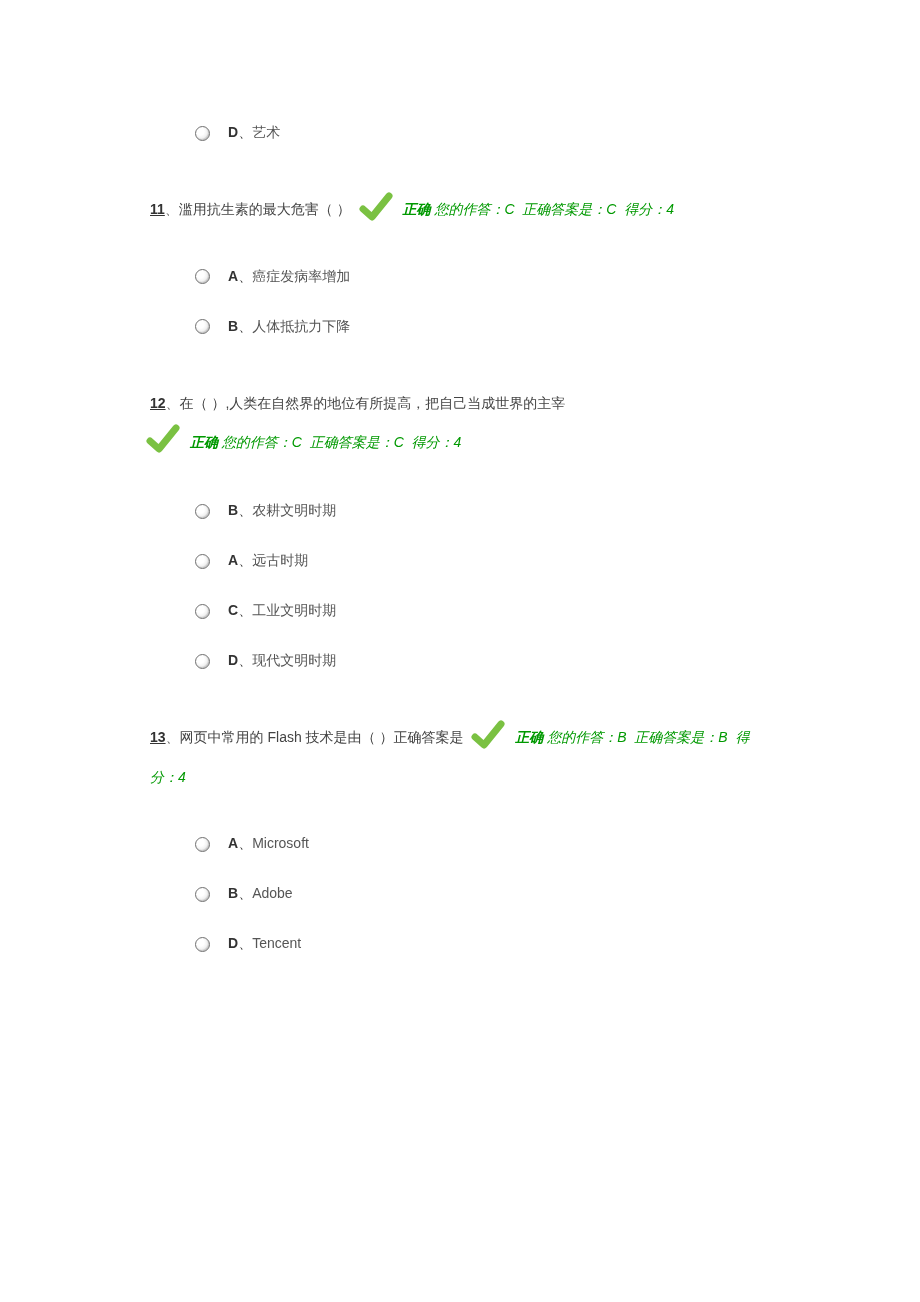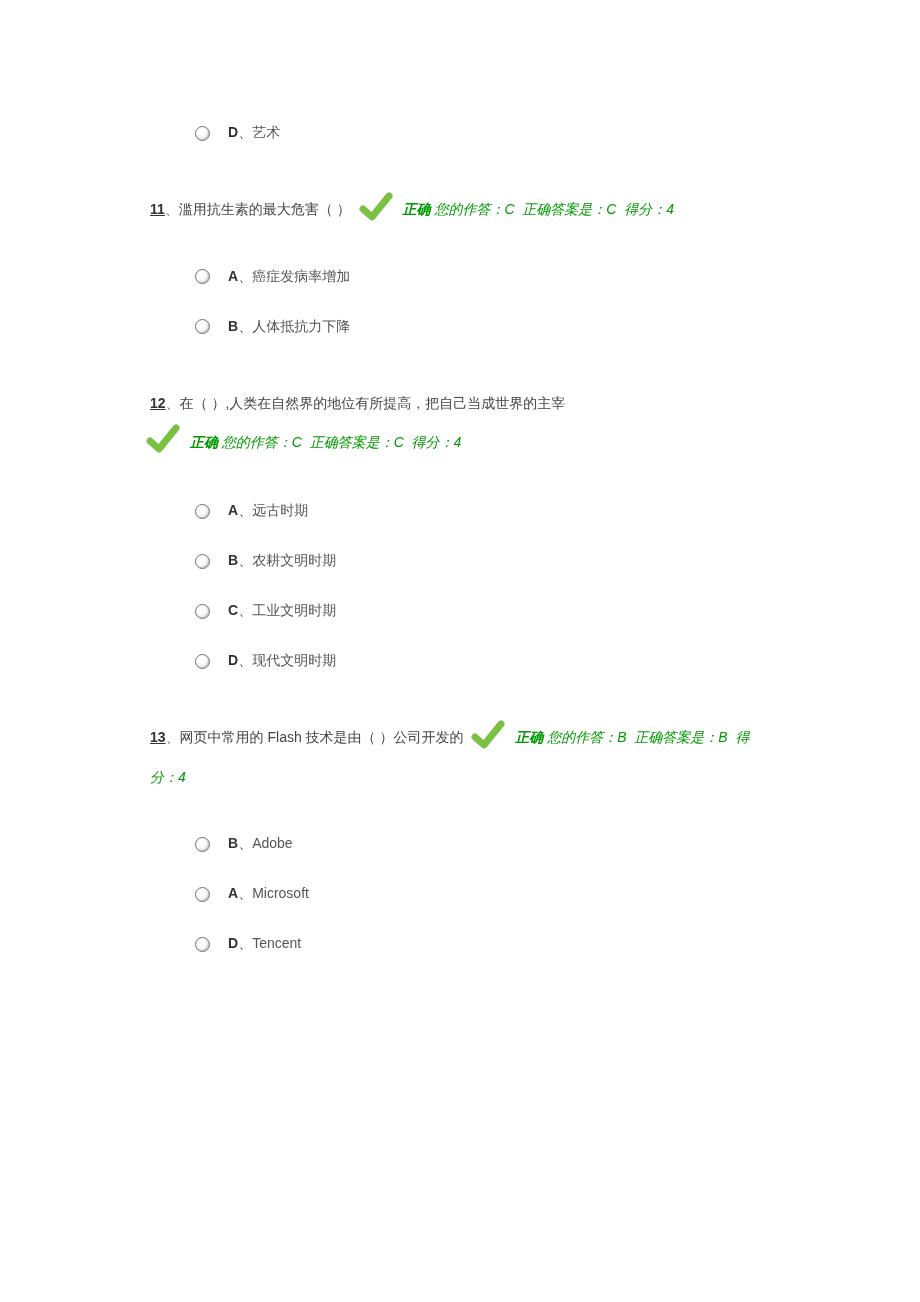--- a/index.html
+++ b/index.html
@@ -133,58 +133,58 @@
     <span class="correct-word">正确</span>
     <span class="green-italic">
       <span>您的作答：</span><span>C</span>&nbsp;
       <span>正确答案是：</span><span>C</span>&nbsp;
       <span>得分：</span><span>4</span>
     </span>
   </div>
   <div class="options">
     <div class="option-row">
       <span class="radio"></span>
-      <span><span class="opt-letter">A</span><span class="opt-sep">、</span><span class="opt-text">远古时期</span></span>
+      <span><span class="opt-letter">B</span><span class="opt-sep">、</span><span class="opt-text">农耕文明时期</span></span>
     </div>
     <div class="option-row">
       <span class="radio"></span>
-      <span><span class="opt-letter">B</span><span class="opt-sep">、</span><span class="opt-text">农耕文明时期</span></span>
+      <span><span class="opt-letter">A</span><span class="opt-sep">、</span><span class="opt-text">远古时期</span></span>
     </div>
     <div class="option-row">
       <span class="radio"></span>
       <span><span class="opt-letter">C</span><span class="opt-sep">、</span><span class="opt-text">工业文明时期</span></span>
     </div>
     <div class="option-row">
       <span class="radio"></span>
       <span><span class="opt-letter">D</span><span class="opt-sep">、</span><span class="opt-text">现代文明时期</span></span>
     </div>
   </div>
 
   <div class="question">
-    <span class="qnum">13</span><span class="qsep">、</span><span class="qstem">网页中常用的 Flash 技术是由（ ）公司开发的</span>
+    <span class="qnum">13</span><span class="qsep">、</span><span class="qstem">网页中常用的 Flash 技术是由（ ）正确答案是</span>
     <span class="check-icon">
       <svg width="34" height="32" viewBox="0 0 34 32">
         <path d="M4 18 L13 26 L30 5" fill="none" stroke="#7ac142" stroke-width="7" stroke-linecap="round" stroke-linejoin="round"></path>
       </svg>
     </span>
     <span class="correct-word">正确</span>
     <span class="green-italic">
       <span>您的作答：</span><span>B</span>&nbsp;
       <span>正确答案是：</span><span>B</span>&nbsp;
       <span>得分：</span><span>4</span>
     </span>
   </div>
   <div class="options">
     <div class="option-row">
       <span class="radio"></span>
-      <span><span class="opt-letter">B</span><span class="opt-sep">、</span><span class="opt-text">Adobe</span></span>
+      <span><span class="opt-letter">A</span><span class="opt-sep">、</span><span class="opt-text">Microsoft</span></span>
     </div>
     <div class="option-row">
       <span class="radio"></span>
-      <span><span class="opt-letter">A</span><span class="opt-sep">、</span><span class="opt-text">Microsoft</span></span>
+      <span><span class="opt-letter">B</span><span class="opt-sep">、</span><span class="opt-text">Adobe</span></span>
     </div>
     <div class="option-row">
       <span class="radio"></span>
       <span><span class="opt-letter">D</span><span class="opt-sep">、</span><span class="opt-text">Tencent</span></span>
     </div>
   </div>
 
 </div>
 
 </body></html>

